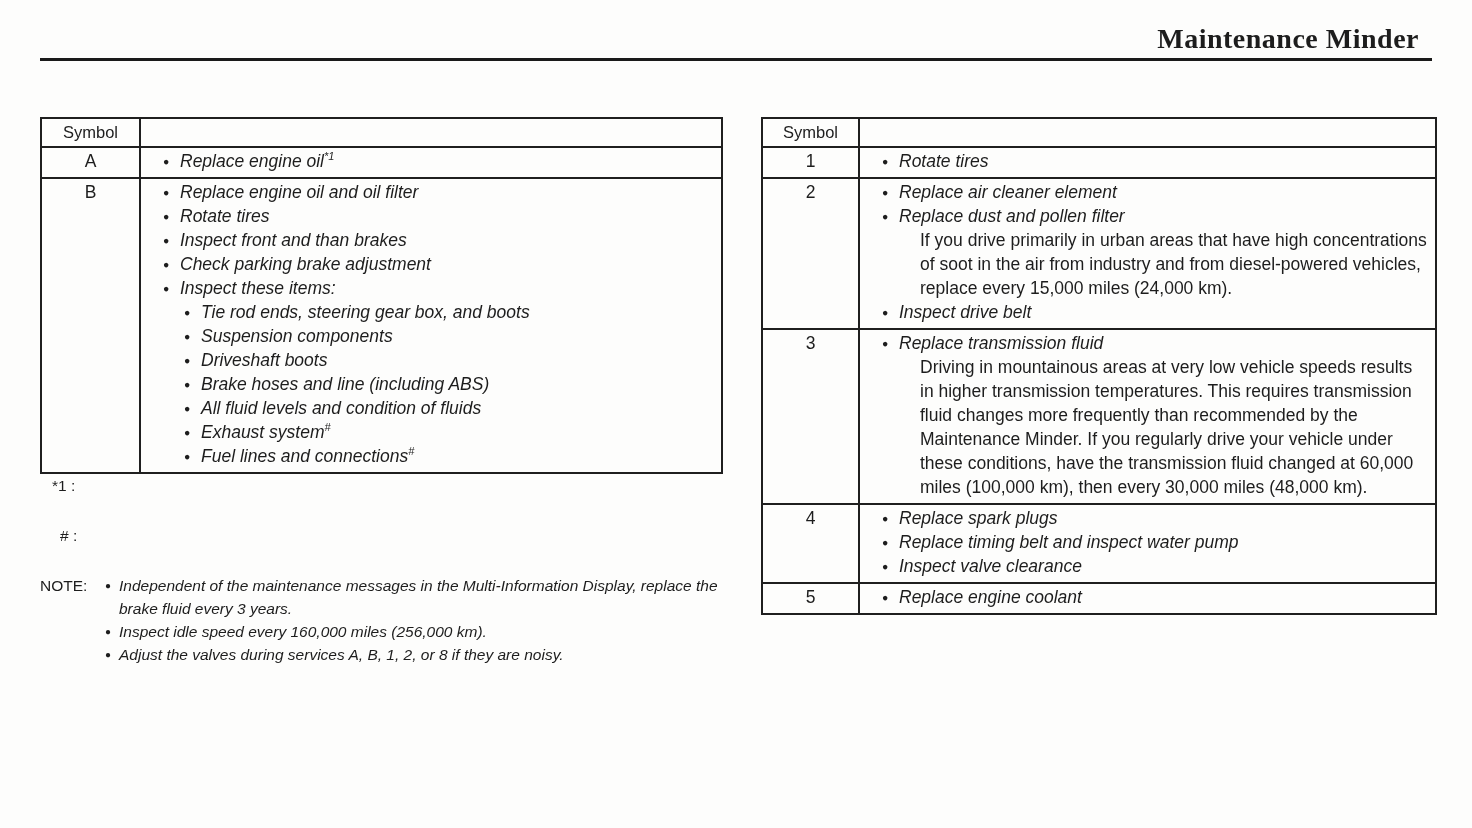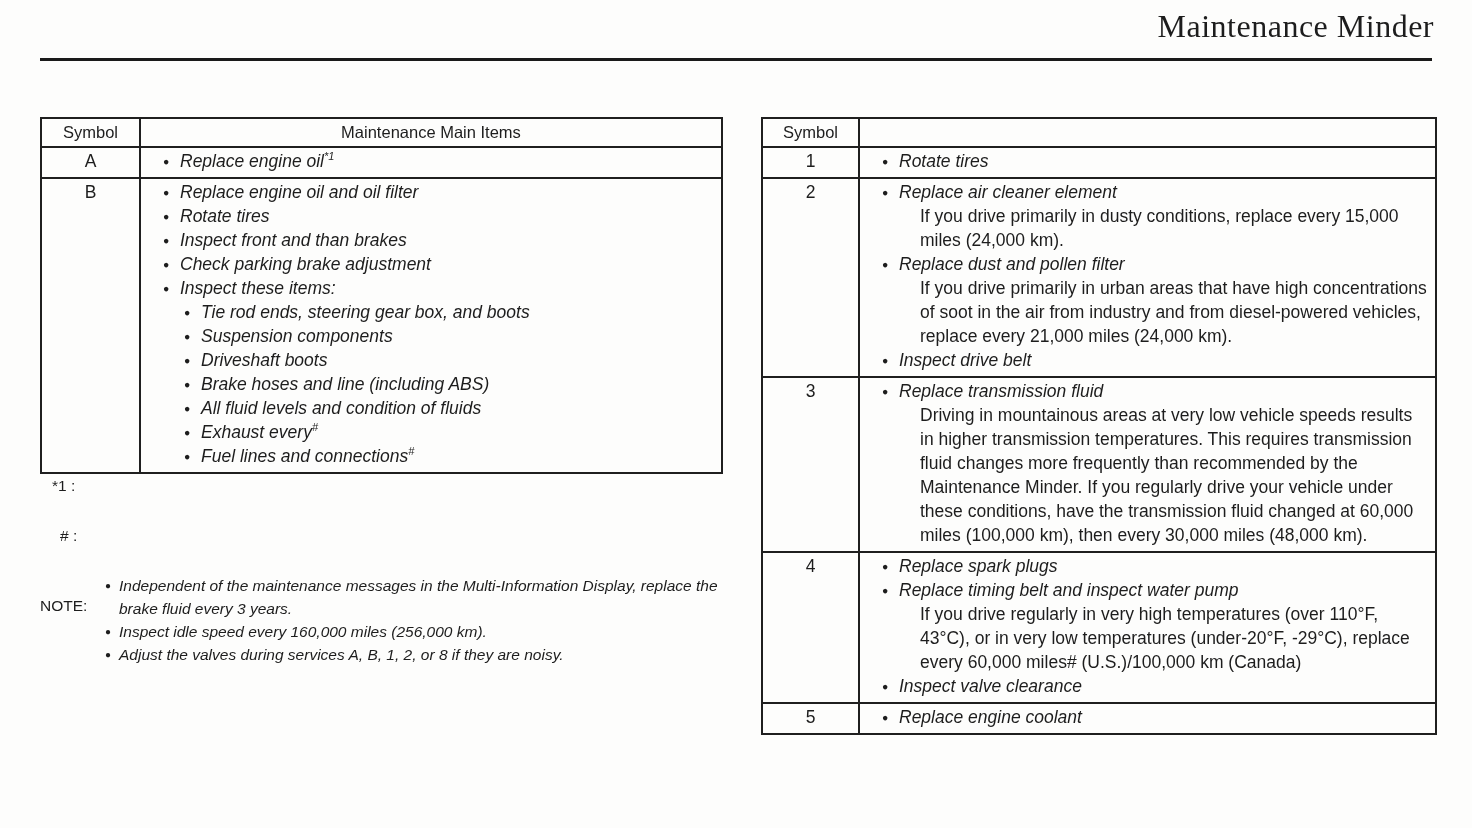--- a/index.html
+++ b/index.html
@@ -3,23 +3,23 @@
 <meta charset="utf-8">
 <title>Maintenance Minder</title>
 <style>
   html,body{margin:0;padding:0;}
   body{
     width:1472px;height:828px;position:relative;overflow:hidden;
     background:#fdfdfc;color:#1d1d1d;
     font-family:"Liberation Sans","DejaVu Sans",sans-serif;
   }
   .title{
-    position:absolute;top:8px;right:38px;margin:0;
+    position:absolute;top:8px;right:38px;margin:15px;
     font-family:"Liberation Serif","DejaVu Serif",serif;
-    font-size:32px;font-weight:400;letter-spacing:.5px;white-space:nowrap;
+    font-size:28px;font-weight:700;letter-spacing:.5px;white-space:nowrap;
   }
   .rule{position:absolute;left:40px;right:40px;top:58px;height:3px;background:#1a1a1a;}
 
   .table{position:absolute;border:2px solid #1f1f1f;font-size:17.5px;line-height:24px;background:#fdfdfc;}
   .main-table{left:40px;top:117px;width:679px;}
   .sub-table{left:761px;top:117px;width:672px;}
   .thead,.trow{display:grid;}
   .main-table .thead,.main-table .trow{grid-template-columns:99px 1fr;}
   .sub-table .thead,.sub-table .trow{grid-template-columns:97px 1fr;}
   .trow{border-top:2px solid #1f1f1f;}
@@ -34,36 +34,35 @@
   .sub-list{margin-left:21px;}
   .note{margin-left:38px;}
   sup{font-size:11px;line-height:0;}
 
   .footnotes{position:absolute;left:40px;top:474px;width:688px;font-size:15.5px;line-height:23px;}
   .fn{display:flex;margin-bottom:27px;}
   .fn-label{flex:0 0 57px;white-space:nowrap;}
   .fn--star .fn-label{padding-left:12px;}
   .fn--hash .fn-label{padding-left:20px;}
   .fn-text{flex:1;}
-  .fn--note .fn-label{flex:0 0 65px;padding-left:0;margin-top:20px;}
+  .fn--note .fn-label{flex:0 0 65px;padding-left:0;}
   .note-list{flex:1;}
   .note-list .bullet{flex:0 0 14px;font-size:10px;line-height:23px;}
 </style>
 </head>
 <body>
 
 <div>
 
   <h1 class="title">Maintenance Minder</h1>
   <div class="rule"></div>
 
   <div class="table main-table">
     <div class="thead">
       <div class="th sym">Symbol</div>
-      <div class="th">Maintenance Main Items</div>
     </div>
 
     <div class="trow">
       <div class="td sym">A</div>
       <div class="td content">
         <div class="bullet-line">
           <span class="bullet">●</span>
           <span class="item-text"><span>Replace engine oil</span><sup>*1</sup></span>
         </div>
       </div>
@@ -108,21 +107,21 @@
           <div class="bullet-line">
             <span class="bullet">●</span>
             <span class="item-text">Brake hoses and line (including ABS)</span>
           </div>
           <div class="bullet-line">
             <span class="bullet">●</span>
             <span class="item-text">All fluid levels and condition of fluids</span>
           </div>
           <div class="bullet-line">
             <span class="bullet">●</span>
-            <span class="item-text"><span>Exhaust every</span><sup>#</sup></span>
+            <span class="item-text"><span>Exhaust system</span><sup>#</sup></span>
           </div>
           <div class="bullet-line">
             <span class="bullet">●</span>
             <span class="item-text"><span>Fuel lines and connections</span><sup>#</sup></span>
           </div>
         </div>
       </div>
     </div>
   </div>
 
@@ -167,26 +166,25 @@
       </div>
     </div>
 
     <div class="trow">
       <div class="td sym">2</div>
       <div class="td content">
         <div class="bullet-line">
           <span class="bullet">●</span>
           <span class="item-text">Replace air cleaner element</span>
         </div>
-        <div class="note">If you drive primarily in dusty conditions, replace every 15,000 miles (24,000 km).</div>
         <div class="bullet-line">
           <span class="bullet">●</span>
           <span class="item-text">Replace dust and pollen filter</span>
         </div>
-        <div class="note">If you drive primarily in urban areas that have high concentrations of soot in the air from industry and from diesel-powered vehicles, replace every 21,000 miles (24,000 km).</div>
+        <div class="note">If you drive primarily in urban areas that have high concentrations of soot in the air from industry and from diesel-powered vehicles, replace every 15,000 miles (24,000 km).</div>
         <div class="bullet-line">
           <span class="bullet">●</span>
           <span class="item-text">Inspect drive belt</span>
         </div>
       </div>
     </div>
 
     <div class="trow">
       <div class="td sym">3</div>
       <div class="td content">
@@ -202,21 +200,20 @@
       <div class="td sym">4</div>
       <div class="td content">
         <div class="bullet-line">
           <span class="bullet">●</span>
           <span class="item-text">Replace spark plugs</span>
         </div>
         <div class="bullet-line">
           <span class="bullet">●</span>
           <span class="item-text">Replace timing belt and inspect water pump</span>
         </div>
-        <div class="note">If you drive regularly in very high temperatures (over 110°F, 43°C), or in very low temperatures (under-20°F, -29°C), replace every 60,000 miles# (U.S.)/100,000 km (Canada)</div>
         <div class="bullet-line">
           <span class="bullet">●</span>
           <span class="item-text">Inspect valve clearance</span>
         </div>
       </div>
     </div>
 
     <div class="trow">
       <div class="td sym">5</div>
       <div class="td content">

